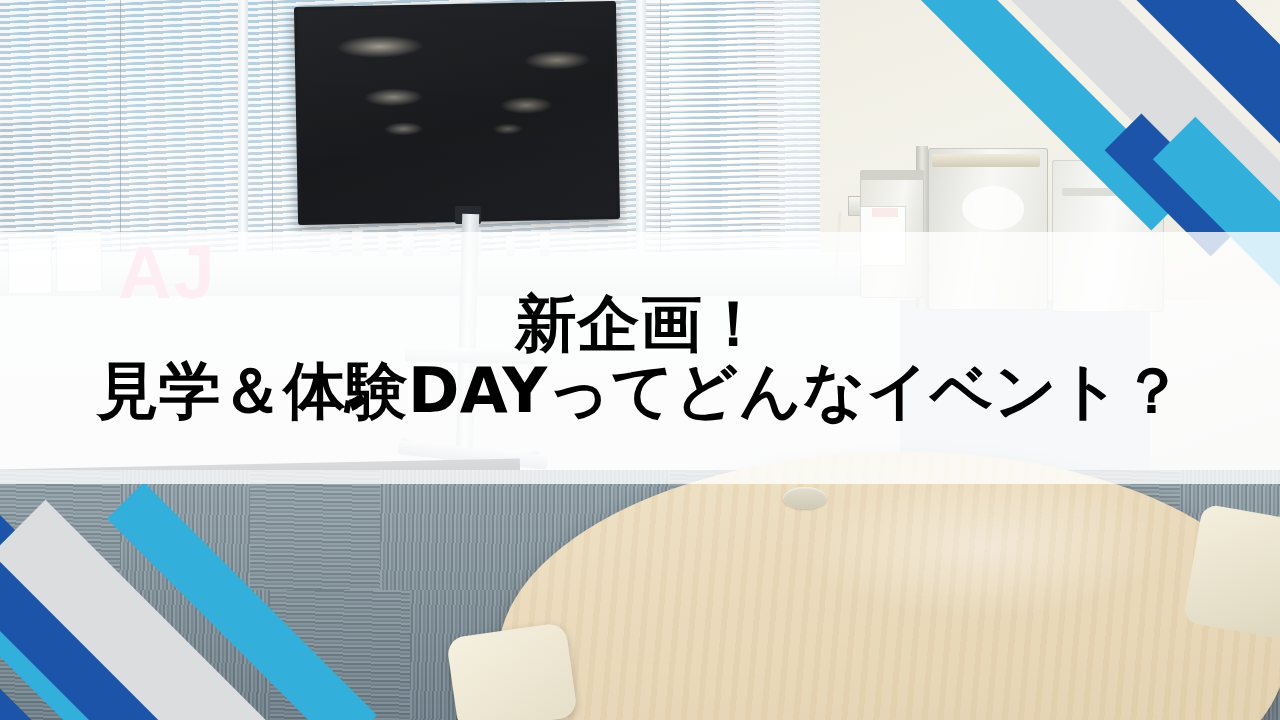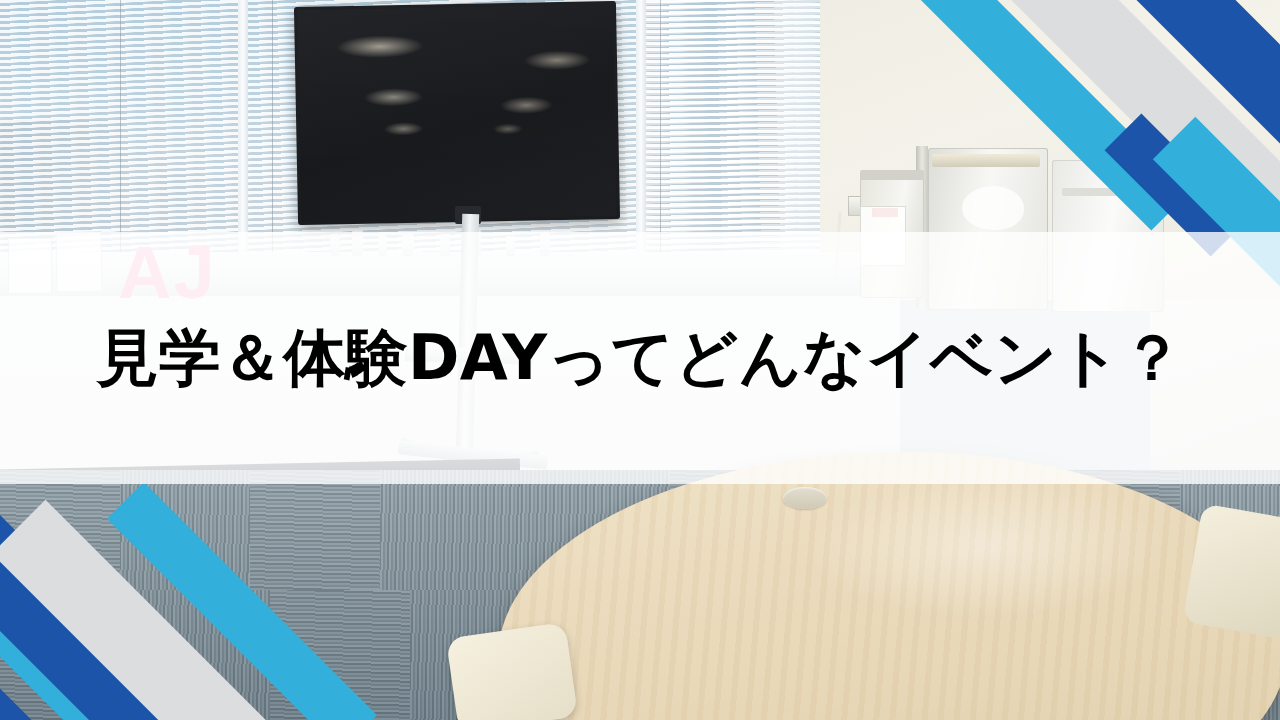--- a/index.html
+++ b/index.html
@@ -368,16 +368,17 @@
   <div class="deco" id="deco-bottom-left">
       <div class="stripe" style="left: -40px; top: 440px; width: 56px; height: 330px; background: rgb(51, 175, 220); transform: rotate(-45deg);"></div>
       <div class="stripe" style="left: 26px; top: 430px; width: 82px; height: 420px; background: rgb(27, 84, 168); transform: rotate(-45deg);"></div>
       <div class="stripe" style="left: 122px; top: 468px; width: 76px; height: 400px; background: rgb(220, 221, 222); transform: rotate(-45deg);"></div>
       <div class="stripe" style="left: 216px; top: 452px; width: 52px; height: 330px; background: rgb(51, 175, 220); transform: rotate(-45deg);"></div>
       <div class="stripe" style="left: -70px; top: 596px; width: 56px; height: 180px; background: rgb(27, 84, 168); transform: rotate(-45deg);"></div>
     </div>
 
   <div class="band" id="title-band" style="top: 232px; height: 252px; background: rgba(255, 255, 255, 0.8);"></div>
   <div class="title-wrap" id="title-wrap" style="top: 232px; height: 252px;">
+    <div class="line1">新企画！</div>
     <div class="line2">見学＆体験DAYってどんなイベント？</div>
   </div>
 
 </div>
 
 </body></html>

